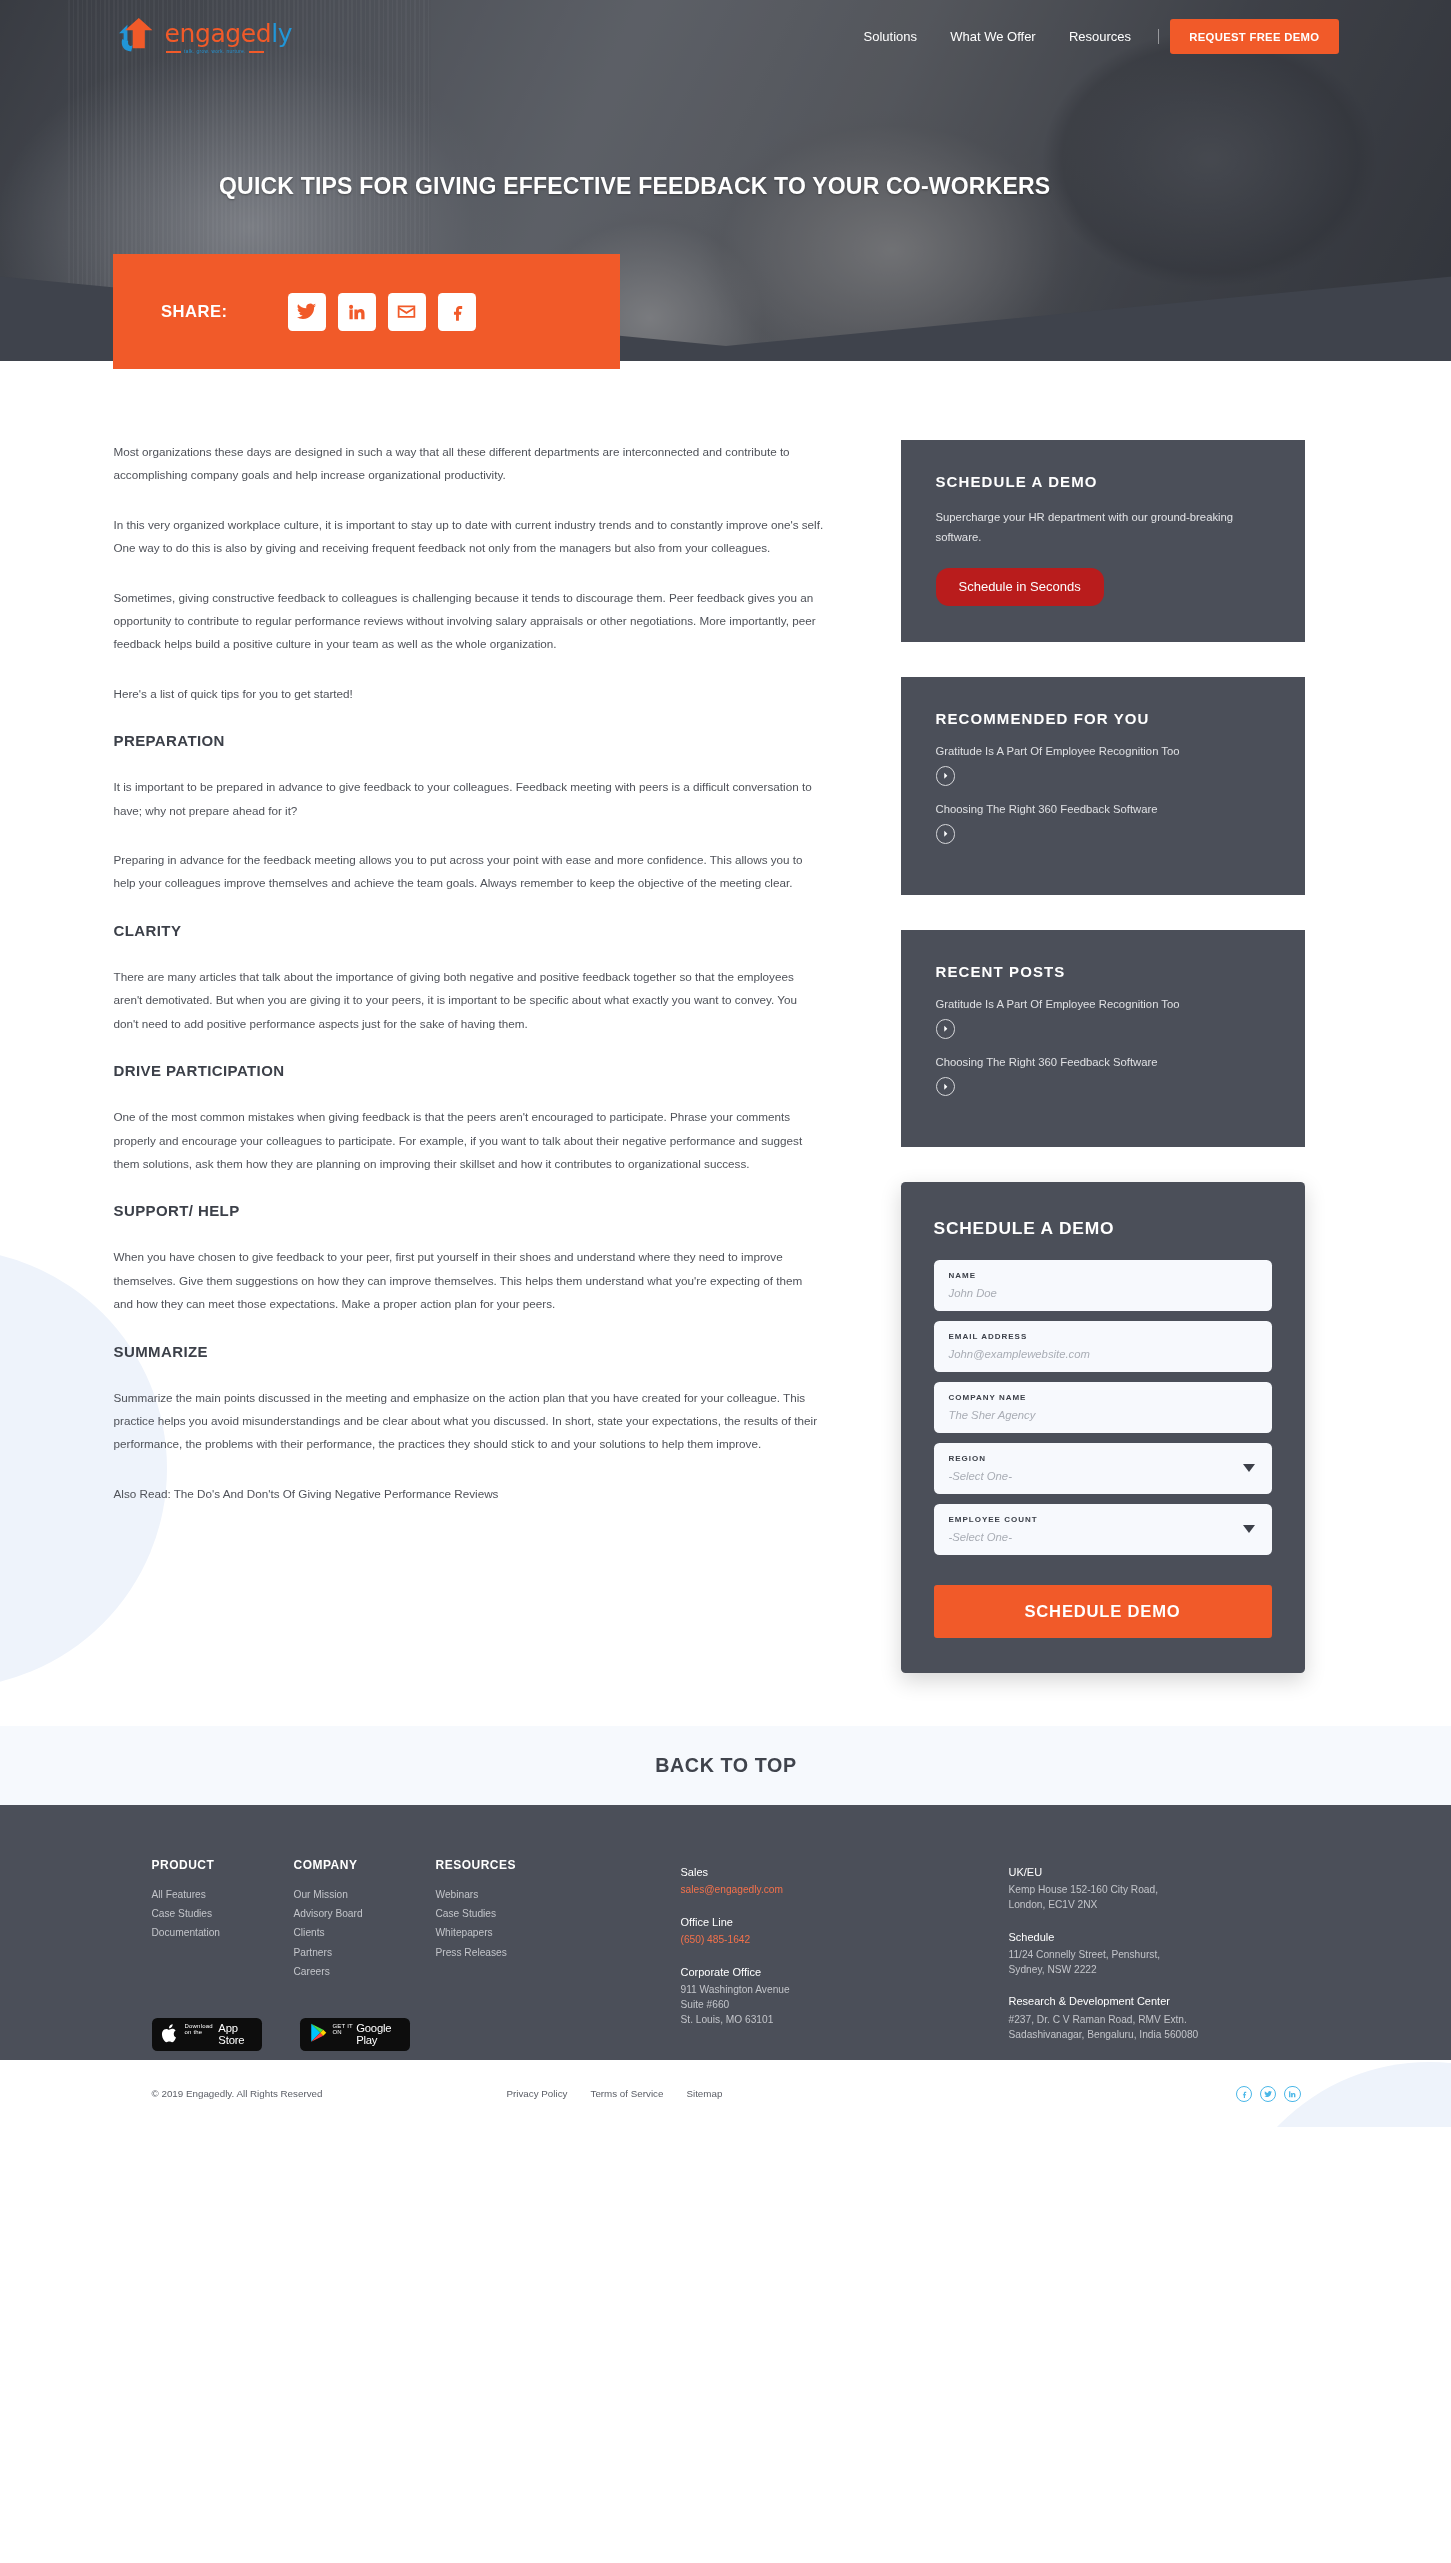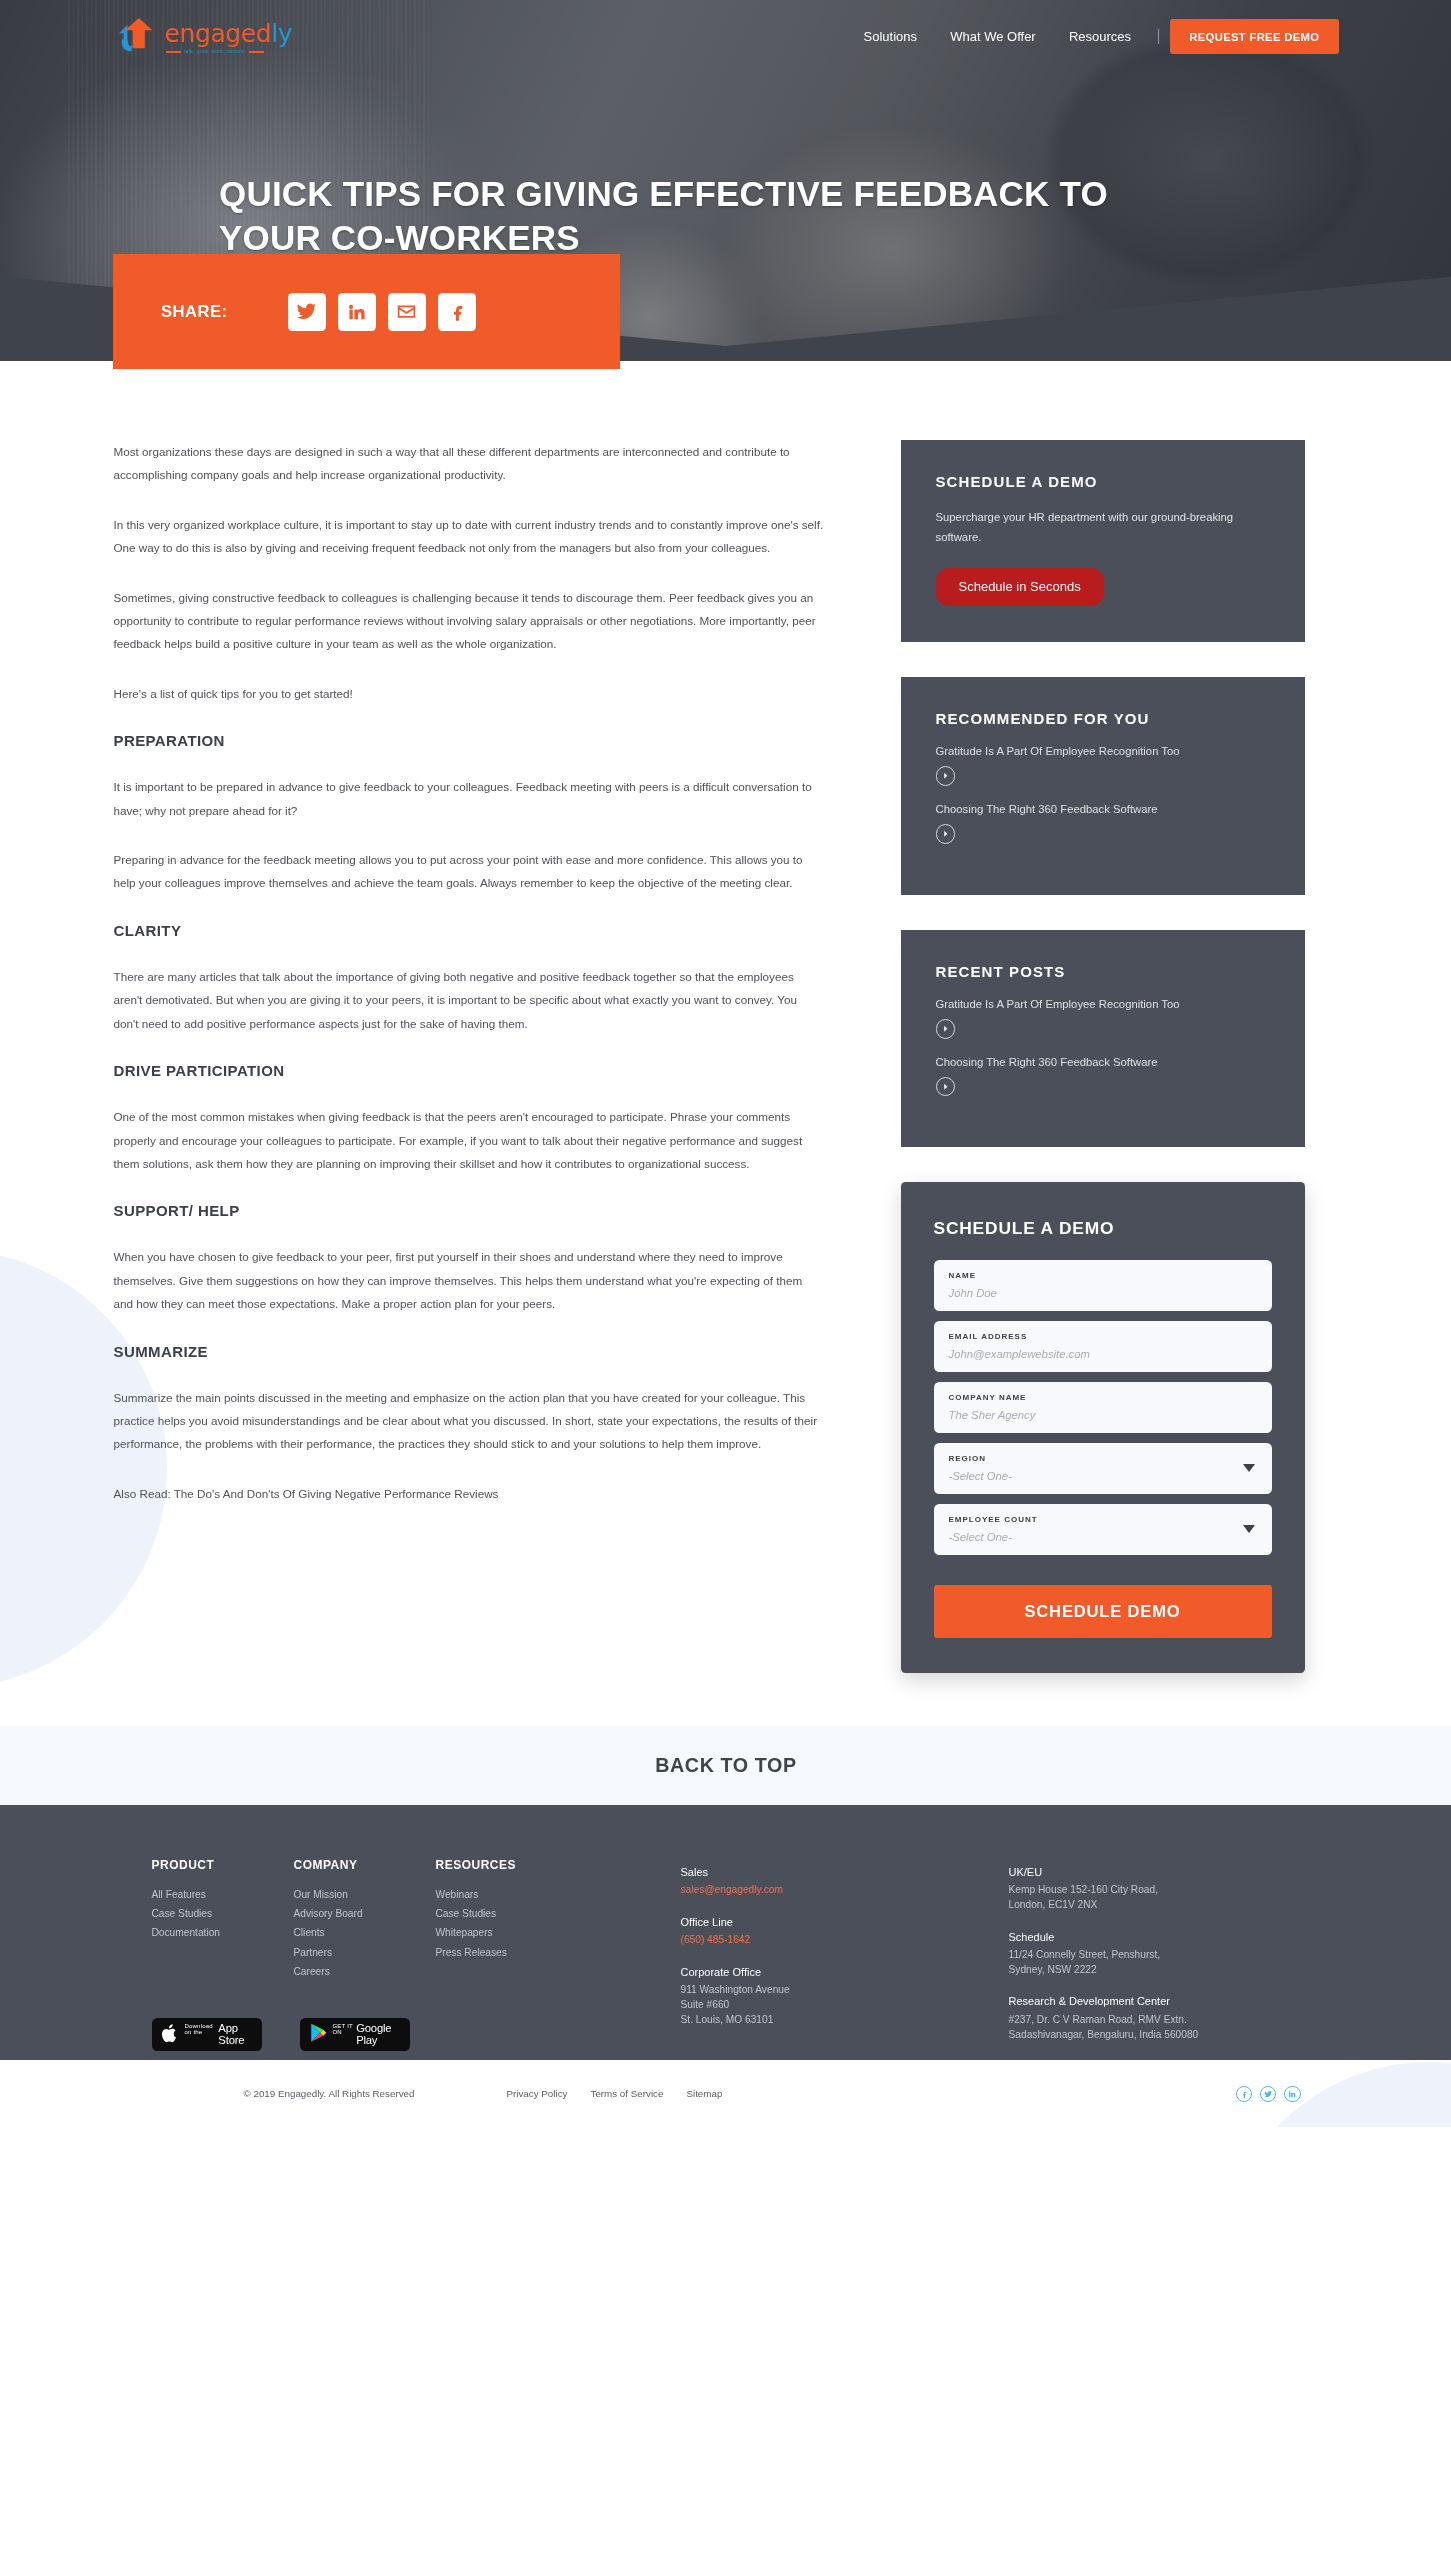--- a/index.html
+++ b/index.html
@@ -67,21 +67,21 @@
   }
   .nav-sep { width: 0.8px; height: 15px; background: rgba(255,255,255,0.45); margin: 0 10.6px; }
   .btn-demo {
     background: #f15a29; color: #fff; border: none; border-radius: 3px;
     font-size: 11.3px; font-weight: 700; letter-spacing: 0.3px;
     padding: 11.3px 19.7px; cursor: pointer; white-space: nowrap;
   }
 
   .hero-title {
     position: absolute; left: 219px; top: 172px; z-index: 4;
-    color: #fff; font-size: 35px; line-height: 1.26; font-weight: 700;
+    color: #fff; font-size: 23px; line-height: 1.26; font-weight: 700;
     letter-spacing: 0.2px; max-width: 983px;
     text-shadow: 0 0.8px 2.3px rgba(0,0,0,.35);
   }
 
   
   .hero-angle {
     position: absolute; left: 0; bottom: 0; width: 1452px; height: 98px; z-index: 3;
   }
 
   
@@ -226,21 +226,21 @@
   .f-cgroup { width: 234px; }
   .f-item { margin-bottom: 18px; }
   .f-item .h { color: #fff; font-size: 11px; margin-bottom: 5.3px; }
   .f-item .v { color: #c3c5ca; font-size: 10.2px; line-height: 1.45; font-weight: 300; white-space: pre-line; }
   .f-item .v.link { color: #f3714b; }
 
   .footer-bottom {
     width: 1452px; background: #fff; height: 67px;
     display: flex; align-items: center;
   }
-  .fb-inner { width: 1149px; margin: 0 auto; display: flex; align-items: center; text-align: center; }
+  .fb-inner { width: 1149px; margin: 0 auto; display: flex; align-items: center; }
   .fb-copy { color: #5b5e66; font-size: 9.8px; width: 355px; font-weight: 300; }
   .fb-links { display: flex; gap: 23px; }
   .fb-links a { color: #5b5e66; font-size: 9.8px; text-decoration: none; font-weight: 300; }
   .fb-social { margin-left: auto; display: flex; gap: 7.6px; }
   .fb-social .c {
     width: 16.6px; height: 16.6px; border: 1.1px solid #4ab7e8; border-radius: 50%;
     display: flex; align-items: center; justify-content: center; cursor: pointer;
   }
   .fb-social svg { fill: #4ab7e8; }
 </style>

